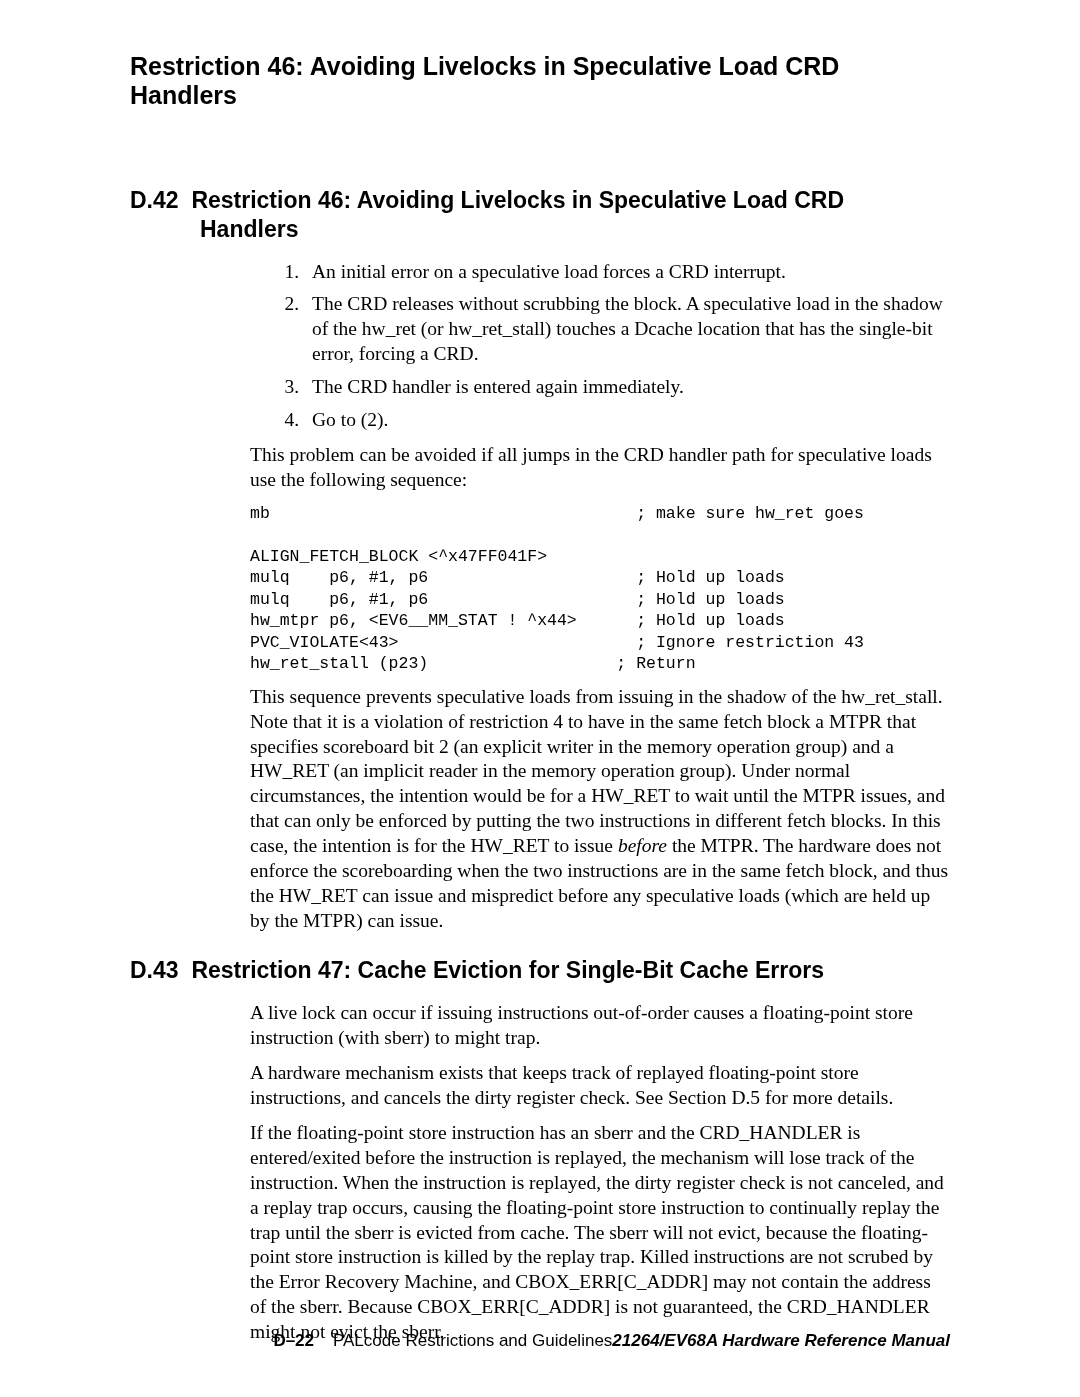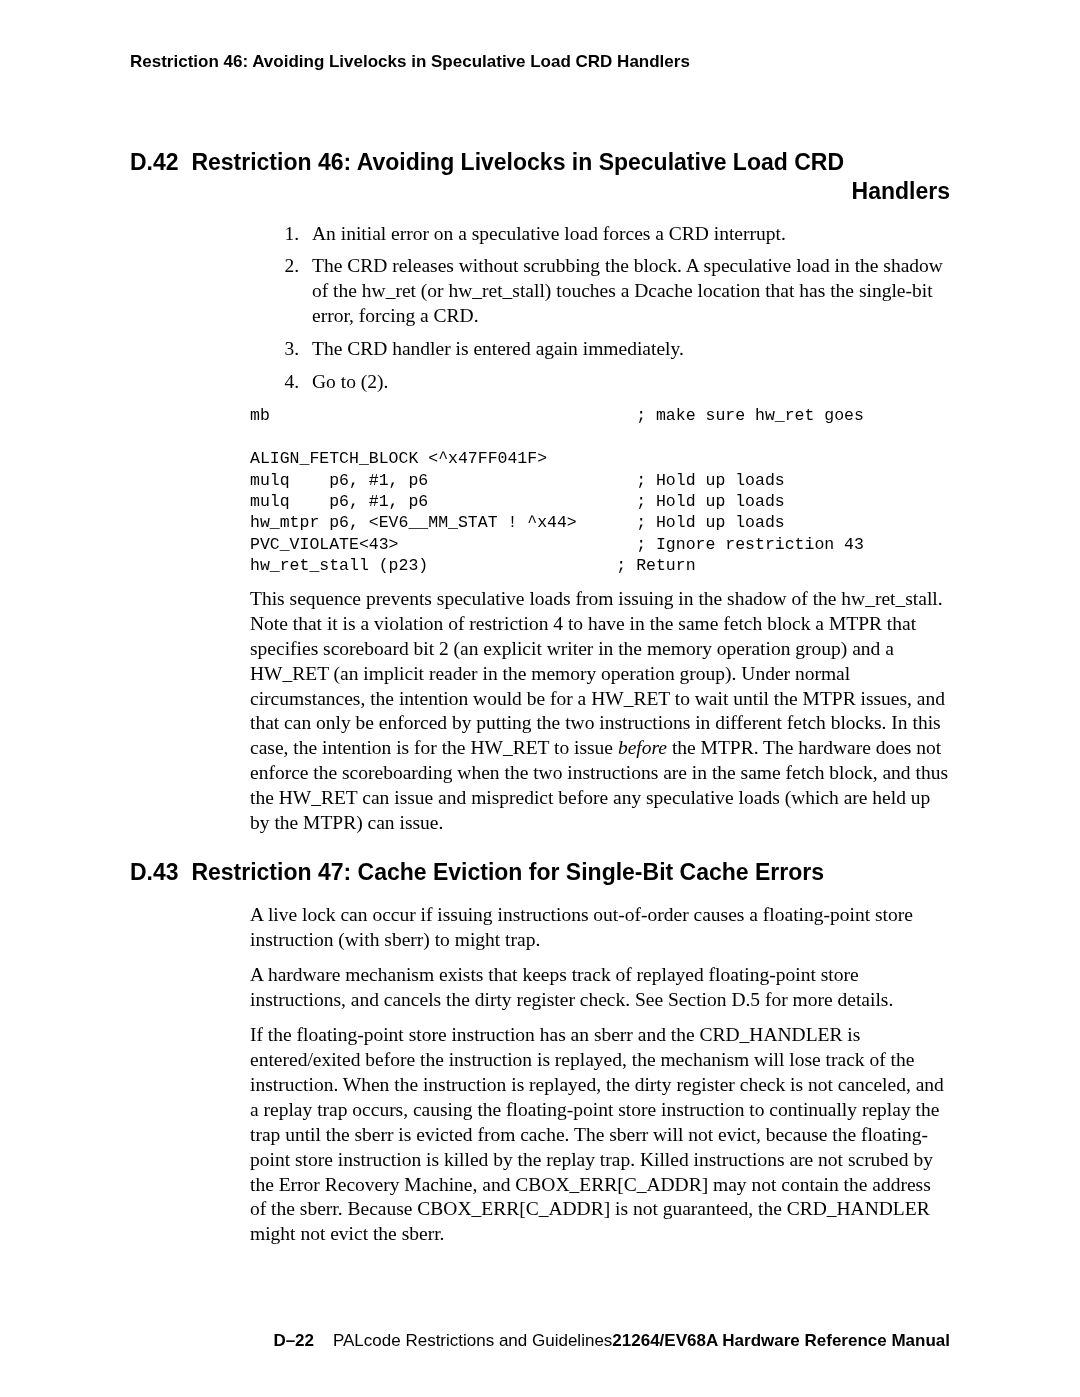--- a/index.html
+++ b/index.html
@@ -15,40 +15,40 @@
     .page {
       width: 1080px;
       min-height: 1397px;
       box-sizing: border-box;
       padding: 52px 130px 40px 130px;
       position: relative;
     }
     .running-head {
       font-family: Arial, Helvetica, sans-serif;
       font-weight: bold;
-      font-size: 17px;
+      font-size: 25px;
       margin-bottom: 76px;
       color: #000;
     }
     .section-heading {
       font-family: Arial, Helvetica, sans-serif;
       font-weight: bold;
       font-size: 23px;
       line-height: 1.25;
       margin: 0 0 16px 0;
     }
     .section-heading .num {
       display: inline-block;
     }
     .section-heading .title-line1 {
       display: inline;
     }
     .section-heading .title-line2 {
       display: block;
-      text-align: right;
+      text-align: left;
       margin-left: 70px;
     }
     .body-block {
       margin-left: 120px;
       font-size: 19.5px;
       line-height: 1.28;
     }
     .para {
       margin: 0 0 10px 0;
     }
@@ -79,20 +79,21 @@
       right: 130px;
       display: flex;
       justify-content: flex-end;
       font-family: Arial, Helvetica, sans-serif;
       font-size: 17px;
     }
     .footer .left .pnum {
       font-weight: bold;
     }
     .footer .right {
+      font-style: italic;
       font-weight: bold;
     }
   </style>
 </head>
 <body>
 
 <div class="page">
 
   <div class="running-head">Restriction 46: Avoiding Livelocks in Speculative Load CRD Handlers</div>
 
@@ -104,20 +105,21 @@
 
   <div class="body-block">
 
     <ol class="numbered">
       <li>An initial error on a speculative load forces a CRD interrupt.</li>
       <li>The CRD releases without scrubbing the block. A speculative load in the shadow of the hw_ret (or hw_ret_stall) touches a Dcache location that has the single-bit error, forcing a CRD.</li>
       <li>The CRD handler is entered again immediately.</li>
       <li>Go to (2).</li>
     </ol>
 
+    <p class="para">This problem can be avoided if all jumps in the CRD handler path for speculative loads use the following sequence:</p>
 
     <div class="code-block">mb                                     ; make sure hw_ret goes
 
 ALIGN_FETCH_BLOCK &lt;^x47FF041F&gt;
 mulq    p6, #1, p6                     ; Hold up loads
 mulq    p6, #1, p6                     ; Hold up loads
 hw_mtpr p6, &lt;EV6__MM_STAT ! ^x44&gt;      ; Hold up loads
 PVC_VIOLATE&lt;43&gt;                        ; Ignore restriction 43
 hw_ret_stall (p23)                   ; Return</div>
 

